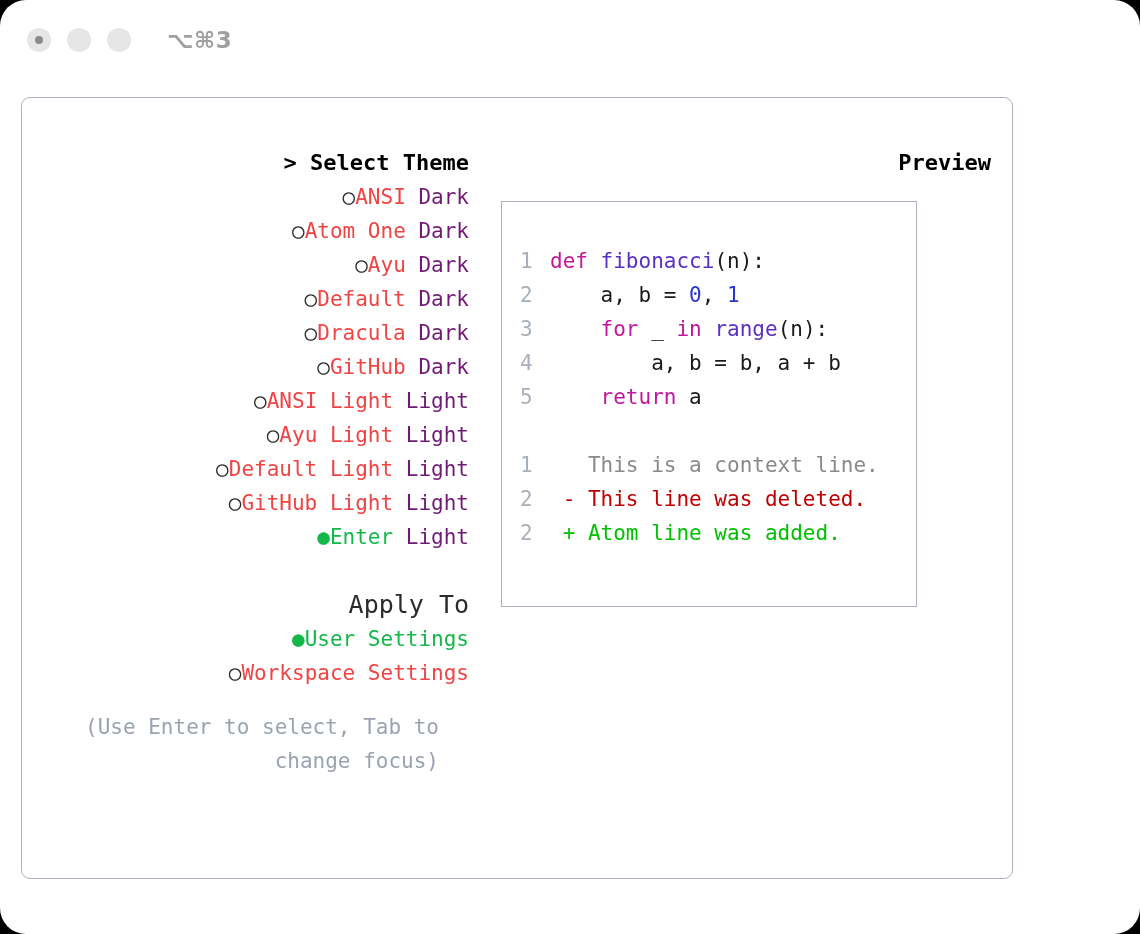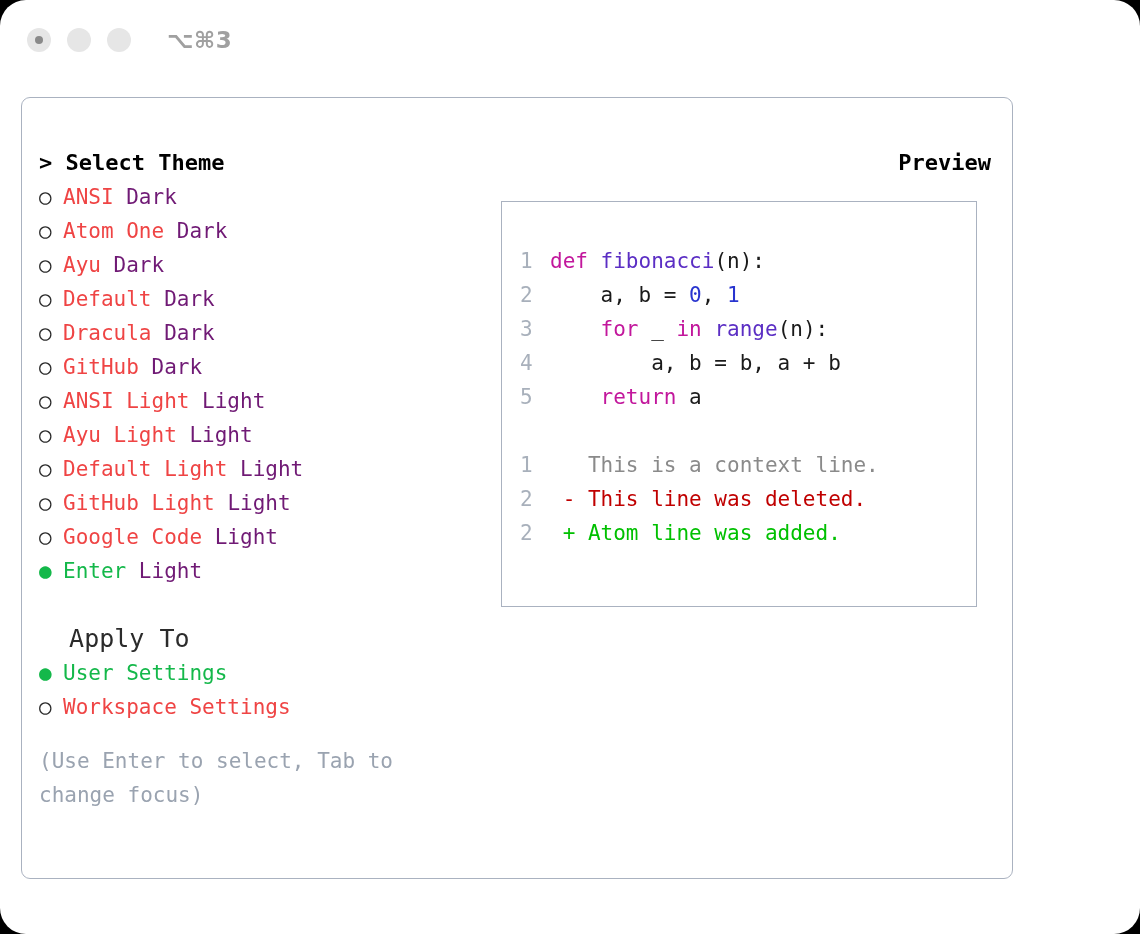--- a/index.html
+++ b/index.html
@@ -76,20 +76,21 @@
     box-sizing: border-box;
     background: #ffffff;
   }
 
   
   .left-col {
     position: absolute;
     left: 17px;
     top: 48px;
     width: 430px;
+    text-align: right;
   }
 
   .theme-header {
     font-size: 22px;
     font-weight: bold;
     color: #000000;
     line-height: 34px;
     white-space: pre;
   }
 
@@ -135,21 +136,21 @@
   }
   .preview-title {
     font-size: 22px;
     font-weight: bold;
     color: #000000;
     line-height: 34px;
     text-align: right;
   }
   .code-box {
     margin-top: 21px;
-    width: 476px;
+    width: 416px;
     height: 406px;
     border: 1.5px solid #aab2c0;
     box-sizing: border-box;
     background: #ffffff;
     padding: 42px 0 0 18px;
   }
   .code-line {
     font-size: 21px;
     line-height: 34px;
     white-space: pre;
@@ -193,21 +194,20 @@
           <div class="row"><span class="marker marker-empty">○</span><span class="name">ANSI </span><span class="variant">Dark</span></div>
           <div class="row"><span class="marker marker-empty">○</span><span class="name">Atom One </span><span class="variant">Dark</span></div>
           <div class="row"><span class="marker marker-empty">○</span><span class="name">Ayu </span><span class="variant">Dark</span></div>
           <div class="row"><span class="marker marker-empty">○</span><span class="name">Default </span><span class="variant">Dark</span></div>
           <div class="row"><span class="marker marker-empty">○</span><span class="name">Dracula </span><span class="variant">Dark</span></div>
           <div class="row"><span class="marker marker-empty">○</span><span class="name">GitHub </span><span class="variant">Dark</span></div>
           <div class="row"><span class="marker marker-empty">○</span><span class="name">ANSI Light </span><span class="variant">Light</span></div>
           <div class="row"><span class="marker marker-empty">○</span><span class="name">Ayu Light </span><span class="variant">Light</span></div>
           <div class="row"><span class="marker marker-empty">○</span><span class="name">Default Light </span><span class="variant">Light</span></div>
           <div class="row"><span class="marker marker-empty">○</span><span class="name">GitHub Light </span><span class="variant">Light</span></div>
-          <div class="row"><span class="marker marker-empty">○</span><span class="name">Google Code </span><span class="variant">Light</span></div>
           <div class="row selected"><span class="marker marker-full">●</span><span class="name">Enter </span><span class="variant">Light</span></div>
         </div>
       <div class="apply-header">  Apply To</div>
       <div id="apply-list">
           <div class="row selected"><span class="marker marker-full">●</span><span class="name">User Settings</span></div>
           <div class="row"><span class="marker marker-empty">○</span><span class="name">Workspace Settings</span></div>
         </div>
       <div class="hint">(Use Enter to select, Tab to change focus)</div>
     </div>
 

